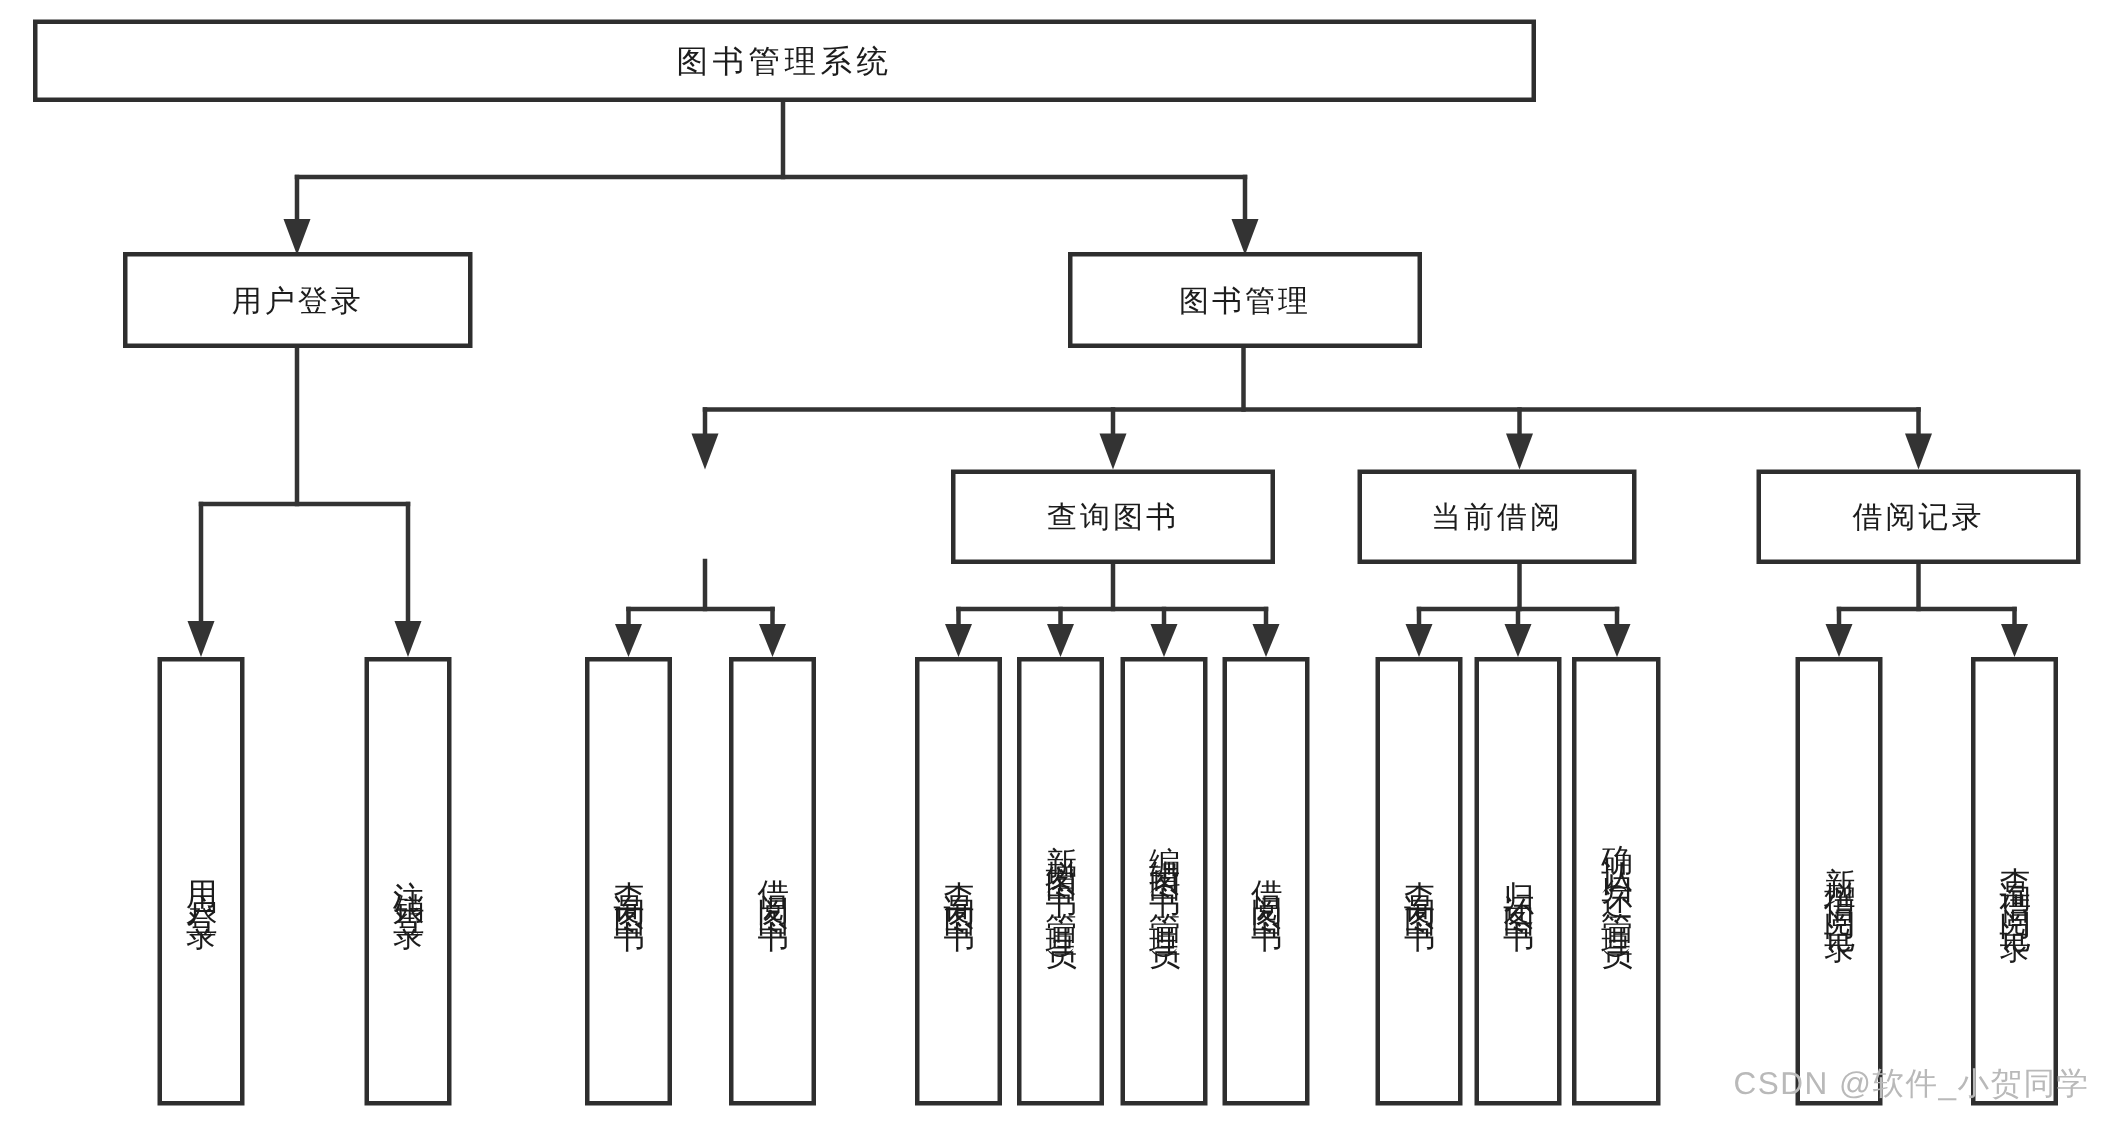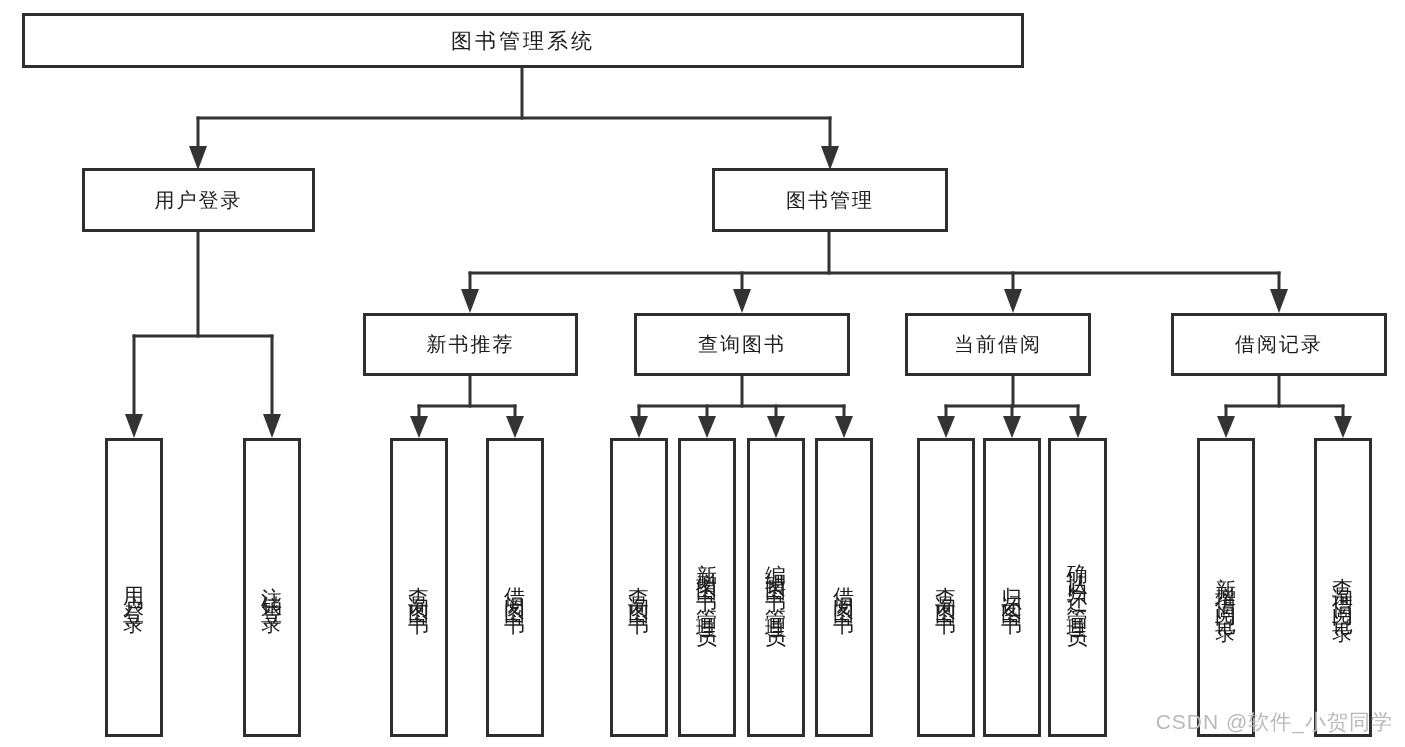--- a/index.html
+++ b/index.html
@@ -127,21 +127,20 @@
       <line x1="1343" y1="406" x2="1343" y2="420"></line>
       <polygon points="1334,416 1352,416 1343,438"></polygon>
     </g>
   </svg>
 
   <div class="box h root" style="left:22px;top:13px;width:1002px;height:55px;">图书管理系统</div>
 
   <div class="box h" style="left:82px;top:168px;width:233px;height:64px;">用户登录</div>
   <div class="box h" style="left:712px;top:168px;width:236px;height:64px;">图书管理</div>
 
-  <div class="box h" style="left:363px;top:313px;width:215px;height:63px;">新书推荐</div>
   <div class="box h" style="left:634px;top:313px;width:216px;height:63px;">查询图书</div>
   <div class="box h" style="left:905px;top:313px;width:186px;height:63px;">当前借阅</div>
   <div class="box h" style="left:1171px;top:313px;width:216px;height:63px;">借阅记录</div>
 
   <div class="box v" style="left:105px;top:438px;width:58px;height:299px;">用户登录</div>
   <div class="box v" style="left:243px;top:438px;width:58px;height:299px;">注销登录</div>
 
   <div class="box v" style="left:390px;top:438px;width:58px;height:299px;">查询图书</div>
   <div class="box v" style="left:486px;top:438px;width:58px;height:299px;">借阅图书</div>
 

